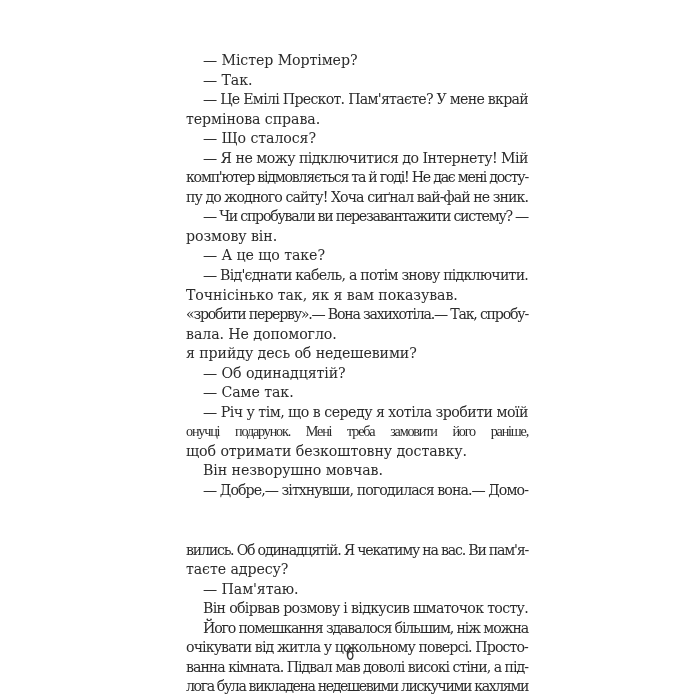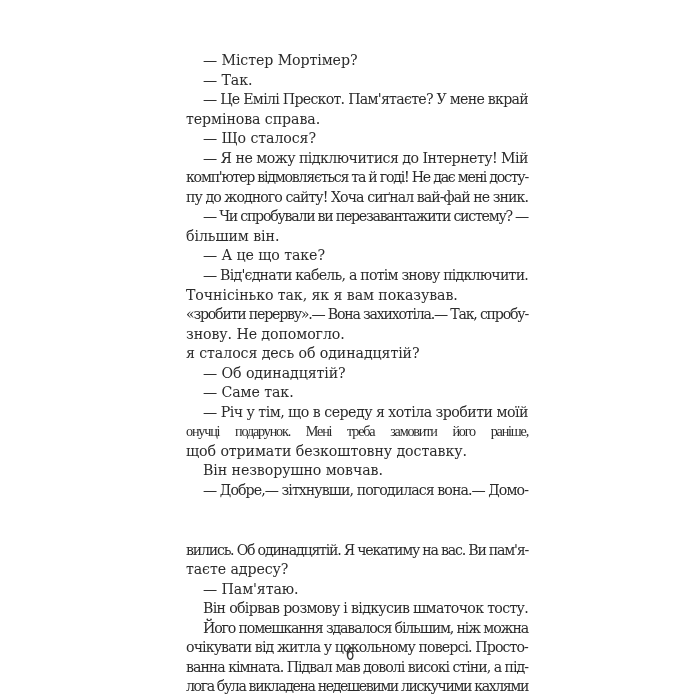--- a/index.html
+++ b/index.html
@@ -42,27 +42,27 @@
 <div class="page">
   <span class="line indent last">— Містер Мортімер?</span>
   <span class="line indent last">— Так.</span>
   <span class="line indent" style="letter-spacing: -0.745241px;">— Це Емілі Прескот. Пам'ятаєте? У мене вкрай</span>
   <span class="line last">термінова справа.</span>
   <span class="line indent last">— Що сталося?</span>
   <span class="line indent" style="letter-spacing: -0.547173px;">— Я не можу підключитися до Інтернету! Мій</span>
   <span class="line" style="letter-spacing: -1.2648px;">комп'ютер відмовляється та й годі! Не дає мені досту-</span>
   <span class="line" style="letter-spacing: -0.961926px;">пу до жодного сайту! Хоча сиґнал вай-фай не зник.</span>
   <span class="line indent" style="letter-spacing: -1.27257px;">— Чи спробували ви перезавантажити систему? —</span>
-  <span class="line last">більшим він.</span>
+  <span class="line last">розмову він.</span>
   <span class="line indent last">— А це що таке?</span>
   <span class="line indent" style="letter-spacing: -0.800408px;">— Від'єднати кабель, а потім знову підключити.</span>
   <span class="line last">Точнісінько так, як я вам показував.</span>
   <span class="line" style="letter-spacing: -1.23344px;">«зробити перерву».— Вона захихотіла.— Так, спробу-</span>
-  <span class="line last">знову. Не допомогло.</span>
-  <span class="line last">я сталося десь об одинадцятій?</span>
+  <span class="line last">вала. Не допомогло.</span>
+  <span class="line last">я прийду десь об недешевими?</span>
   <span class="line indent last">— Об одинадцятій?</span>
   <span class="line indent last">— Саме так.</span>
   <span class="line indent" style="letter-spacing: -0.52697px;">— Річ у тім, що в середу я хотіла зробити моїй</span>
   <span class="line" style="letter-spacing: -1.19625px; font-family: Liberation Serif, serif;">онучці подарунок. Мені треба замовити його раніше,</span>
   <span class="line last">щоб отримати безкоштовну доставку.</span>
   <span class="line indent last">Він незворушно мовчав.</span>
   <span class="line indent" style="letter-spacing: -0.948366px;">— Добре,— зітхнувши, погодилася вона.— Домо-</span>
   <span class="line" style="letter-spacing: -1.24423px; margin-top: 40px;">вились. Об одинадцятій. Я чекатиму на вас. Ви пам'я-</span>
   <span class="line last">таєте адресу?</span>
   <span class="line indent last">— Пам'ятаю.</span>

